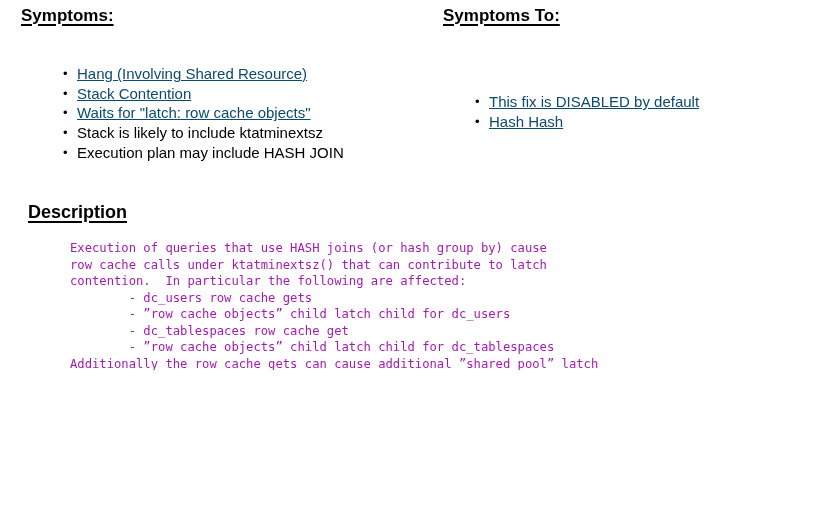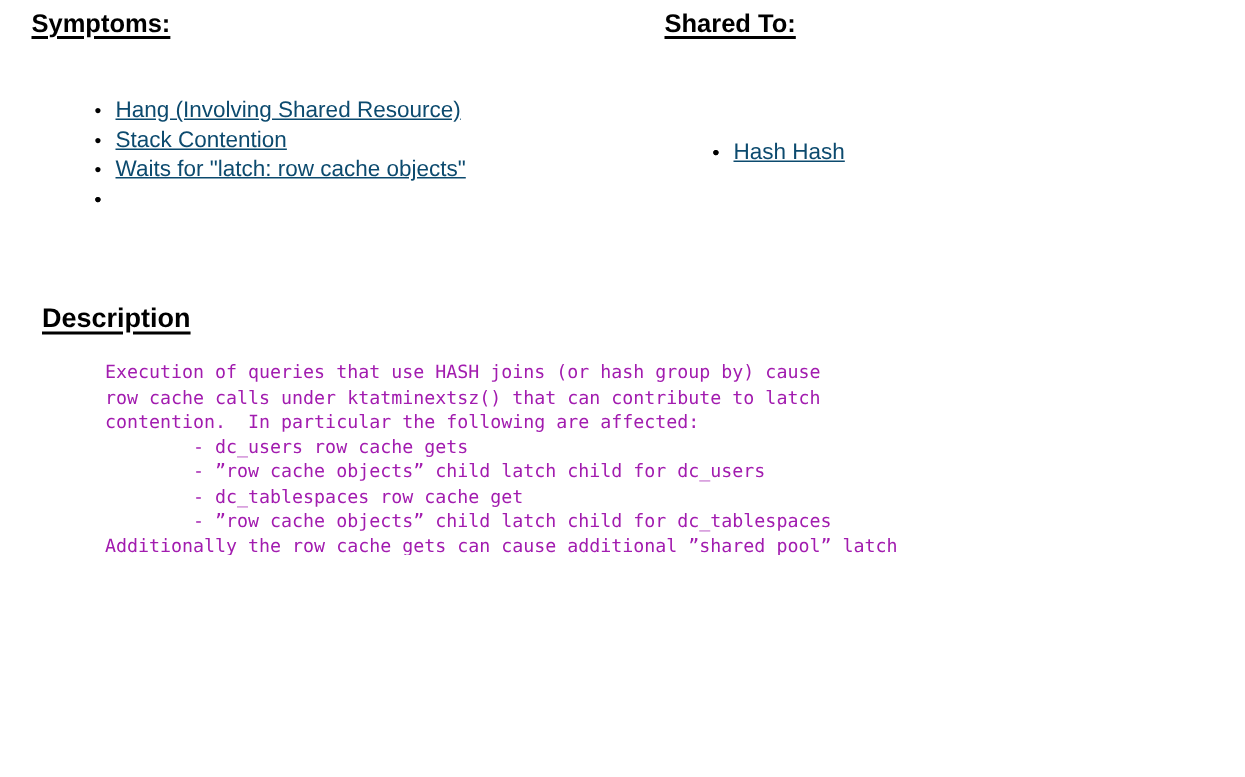--- a/index.html
+++ b/index.html
@@ -77,46 +77,49 @@
     white-space: pre;
   }
 </style>
 </head>
 <body>
 
 <div class="page">
 
   <h2 class="section-heading" id="symptoms-heading">Symptoms:</h2>
 
-  <h2 class="section-heading" id="related-heading">Shared To:</h2>
+  <h2 class="section-heading" id="related-heading">Symptoms To:</h2>
 
   <ul class="bullet-list" id="symptoms-list">
     <li>
       <span class="bullet">•</span>
       <a class="doc-link">Hang (Involving Shared Resource)</a>
     </li>
     <li>
       <span class="bullet">•</span>
       <a class="doc-link">Stack Contention</a>
     </li>
     <li>
       <span class="bullet">•</span>
       <a class="doc-link">Waits for "latch: row cache objects"</a>
     </li>
     <li>
       <span class="bullet">•</span>
+      <span class="plain-item">Stack is likely to include ktatminextsz</span>
     </li>
     <li>
       <span class="bullet">•</span>
+      <span class="plain-item">Execution plan may include HASH JOIN</span>
     </li>
   </ul>
 
   <ul class="bullet-list" id="related-list">
     <li>
       <span class="bullet">•</span>
+      <a class="doc-link">This fix is DISABLED by default</a>
     </li>
     <li>
       <span class="bullet">•</span>
       <a class="doc-link">Hash Hash</a>
     </li>
   </ul>
 
   <h2 class="section-heading" id="description-heading">Description</h2>
 
   <pre class="description-body">Execution of queries that use HASH joins (or hash group by) cause

